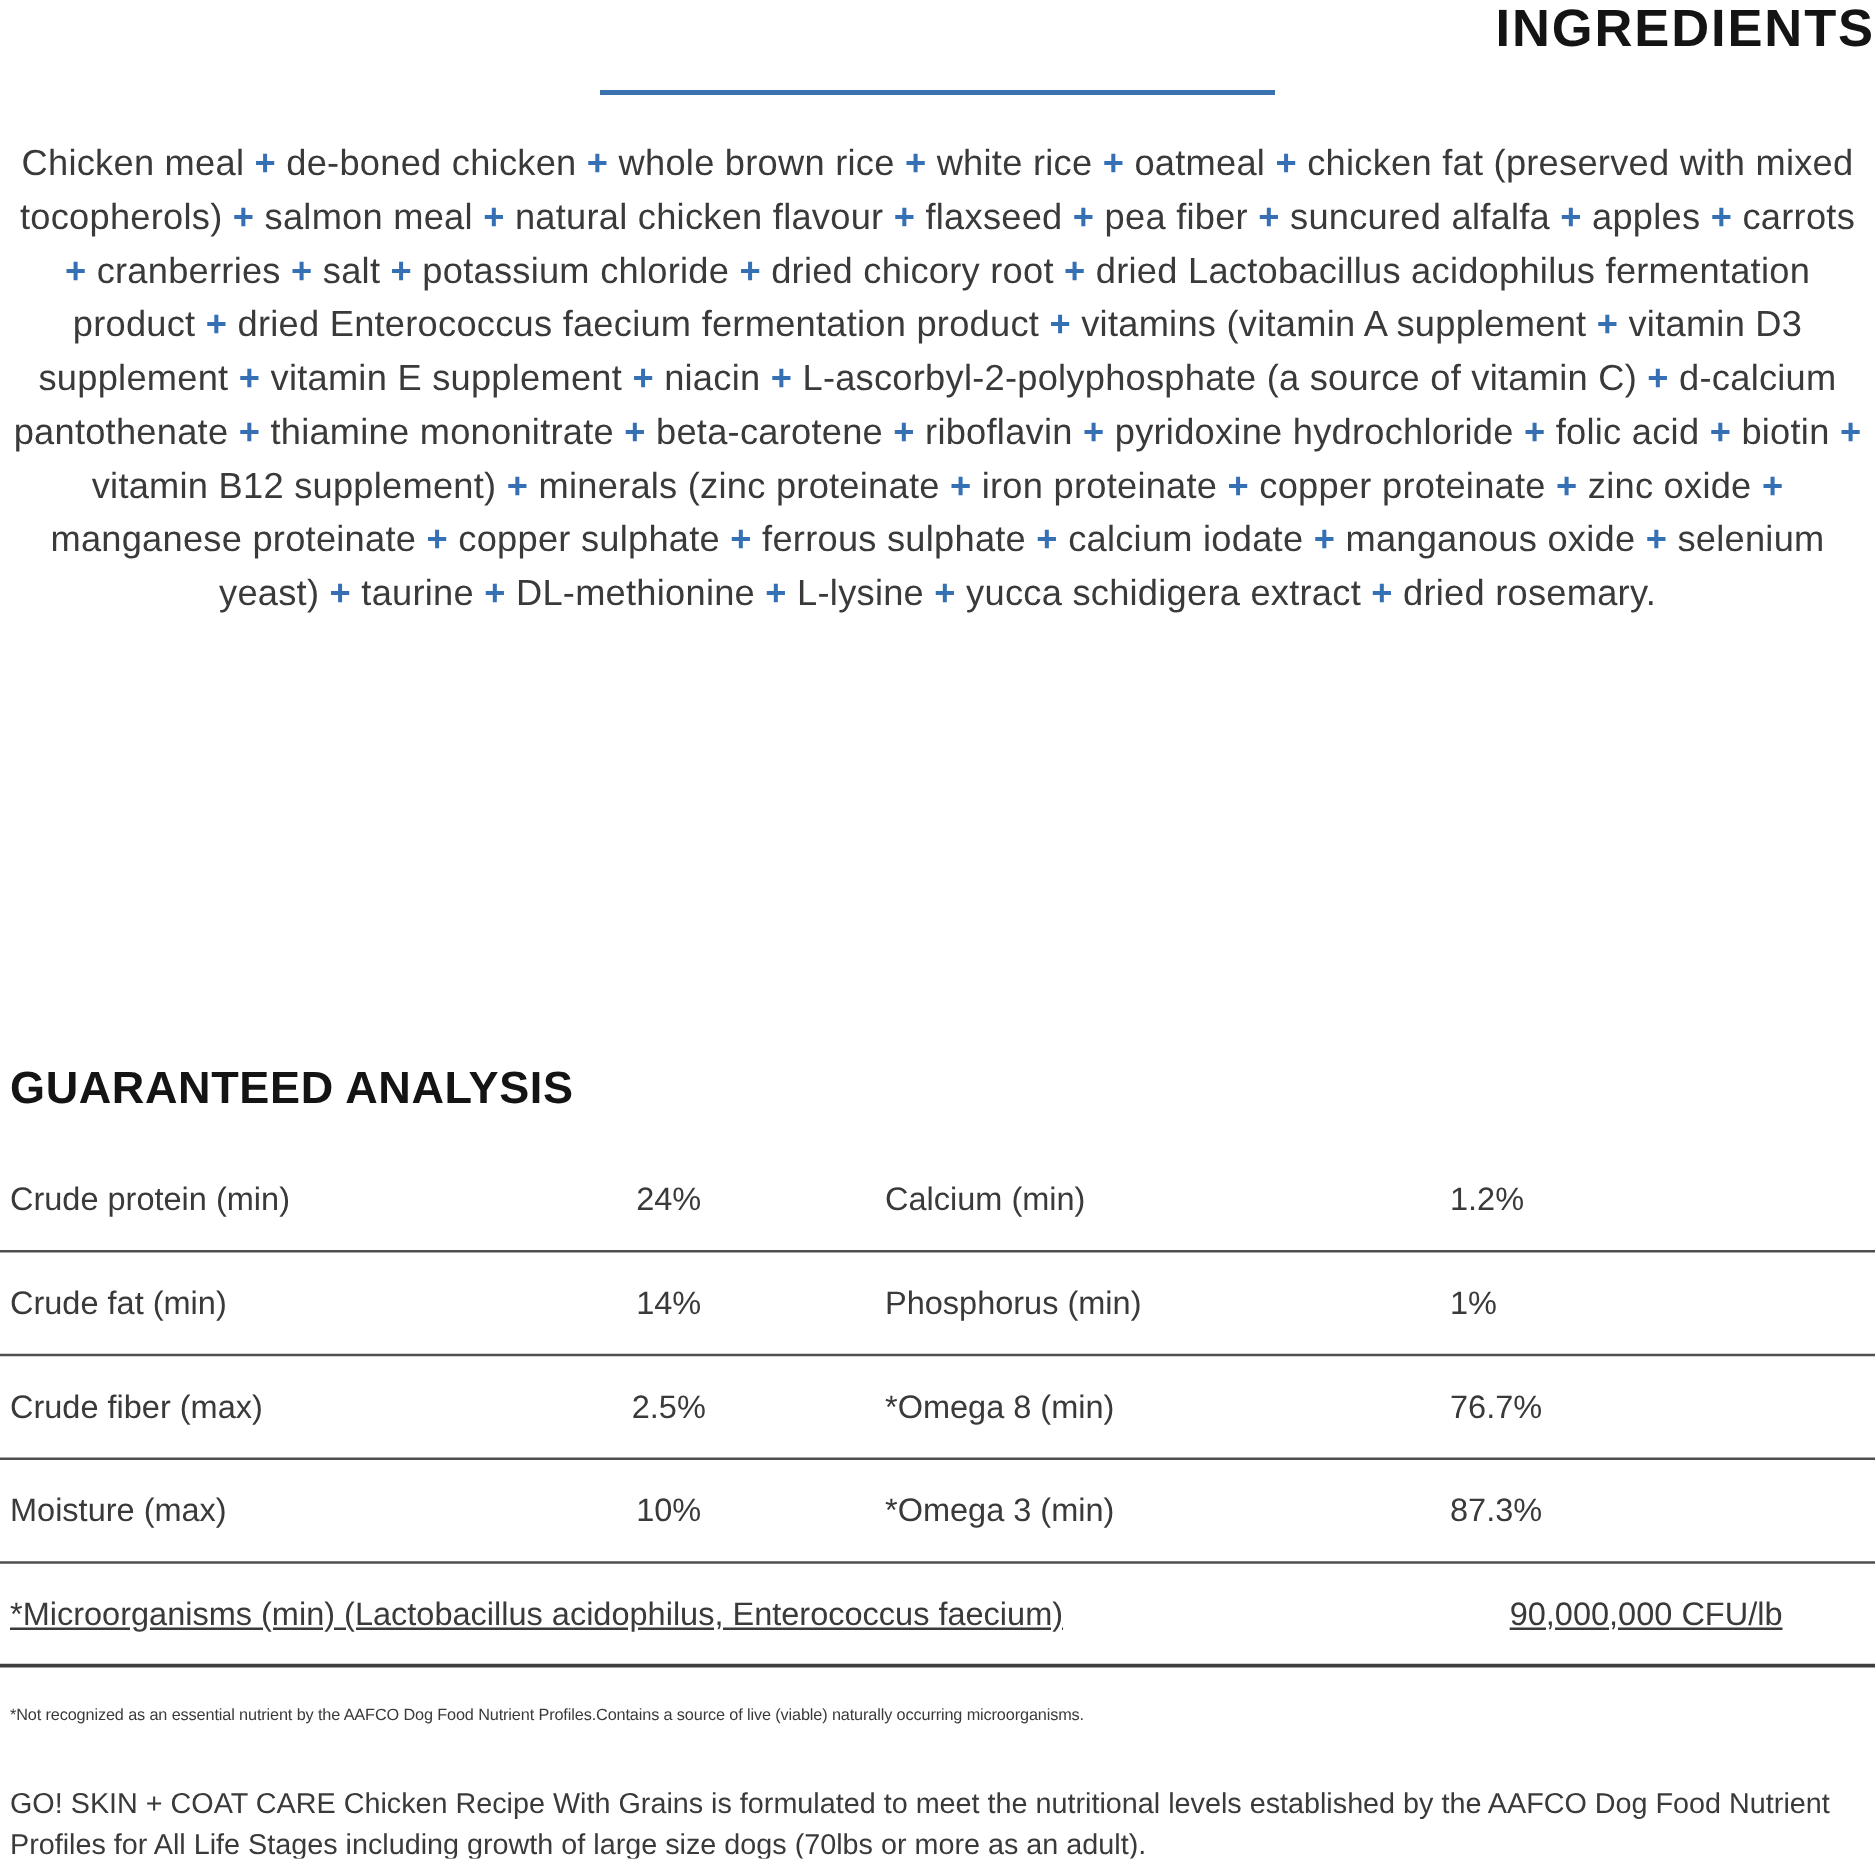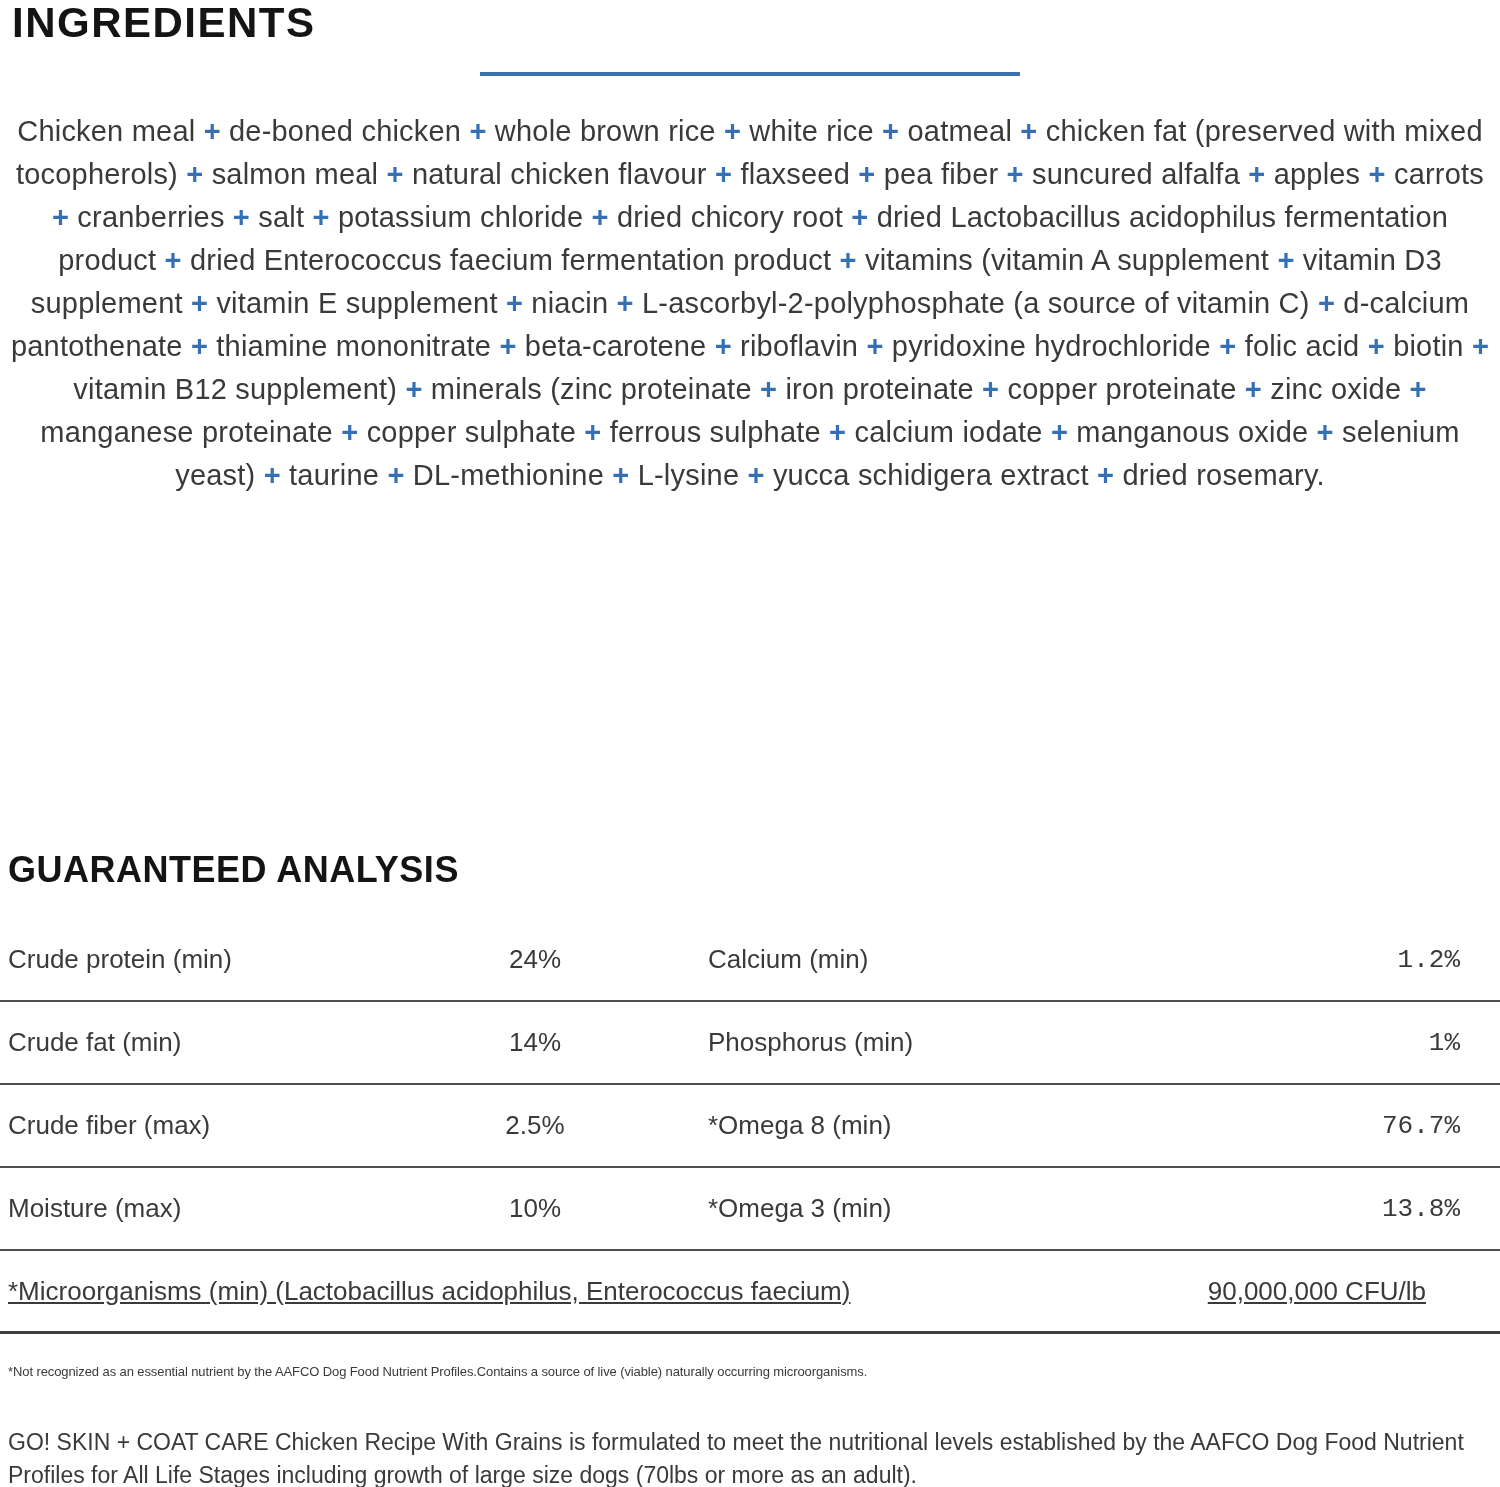--- a/index.html
+++ b/index.html
@@ -8,39 +8,39 @@
     --divider-gray:#4f4f4f;
     --text-dark:#3a3a3a;
     --heading-black:#141414;
   }
   html,body{margin:0;padding:0;background:#ffffff;}
   body{font-family:"Liberation Sans", sans-serif;}
   .page{position:relative;width:1500px;height:1487px;background:#ffffff;overflow:hidden;}
 
   
   .ingredients-section{position:absolute;top:0;left:0;width:100%;}
-  .ing-title{margin:0;text-align:left;font-size:42px;line-height:46px;font-weight:bold;
+  .ing-title{margin:0;text-align:right;font-size:42px;line-height:46px;font-weight:bold;
              letter-spacing:1.5px;color:var(--heading-black);padding-left:12px;}
   .blue-rule{width:540px;height:4px;background:var(--accent-blue);margin:26px auto 0;}
   .ing-text{width:1492px;margin:34px auto 0;text-align:center;font-size:29px;line-height:43px;
             color:var(--text-dark);letter-spacing:0.2px;}
   .plus{color:var(--plus-blue);font-weight:bold;}
 
   
   .analysis-section{position:absolute;top:851px;left:0;width:100%;}
   .ga-title{margin:0 0 0 8px;font-size:36px;line-height:38px;font-weight:bold;
             letter-spacing:0.5px;color:var(--heading-black);}
   .ga-table{margin-top:30px;width:1500px;}
   .ga-row{display:flex;align-items:center;height:83px;box-sizing:border-box;
           border-bottom:2px solid var(--divider-gray);font-size:26px;color:var(--text-dark);}
   .ga-row .c{box-sizing:border-box;}
   .c.label1{width:420px;padding-left:8px;text-align:left;}
   .c.value1{width:230px;text-align:center;}
   .c.label2{width:452px;margin-left:58px;text-align:left;}
-  .c.value2{width:300px;text-align:right;font-family:Liberation Mono, monospace;}
+  .c.value2{width:300px;text-align:left;}
   .ga-row.micro{border-bottom-width:3px;border-bottom-color:#3f3f3f;text-decoration:underline;}
   .c.labelfull{flex:1;padding-left:8px;text-align:left;}
   .c.valuefull{padding-right:74px;text-align:right;white-space:nowrap;margin-left:34px;}
 
   .footnote{margin:26px 0 0 8px;font-size:13px;line-height:24px;color:var(--text-dark);
             letter-spacing:-0.1px;white-space:nowrap;}
   .formulation{margin:42px 10px 0 8px;font-size:23px;line-height:33px;color:var(--text-dark);}
 </style>
 </head>
 <body>
@@ -71,21 +71,21 @@
         <div class="ga-row">
           <div class="c label1">Crude fiber (max)</div>
           <div class="c value1">2.5%</div>
           <div class="c label2">*Omega 8 (min)</div>
           <div class="c value2">76.7%</div>
         </div>
         <div class="ga-row">
           <div class="c label1">Moisture (max)</div>
           <div class="c value1">10%</div>
           <div class="c label2">*Omega 3 (min)</div>
-          <div class="c value2">13.8%</div>
+          <div class="c value2">87.3%</div>
         </div>
         <div class="ga-row micro">
           <div class="c labelfull">*Microorganisms (min) (Lactobacillus acidophilus, Enterococcus faecium)</div>
           <div class="c valuefull">90,000,000 CFU/lb</div>
         </div>
       </div>
     <p class="footnote">*Not recognized as an essential nutrient by the AAFCO Dog Food Nutrient Profiles.Contains a source of live (viable) naturally occurring microorganisms.</p>
     <p class="formulation">GO! SKIN + COAT CARE Chicken Recipe With Grains is formulated to meet the nutritional levels established by the AAFCO Dog Food Nutrient Profiles for All Life Stages including growth of large size dogs (70lbs or more as an adult).</p>
   </section>
 

